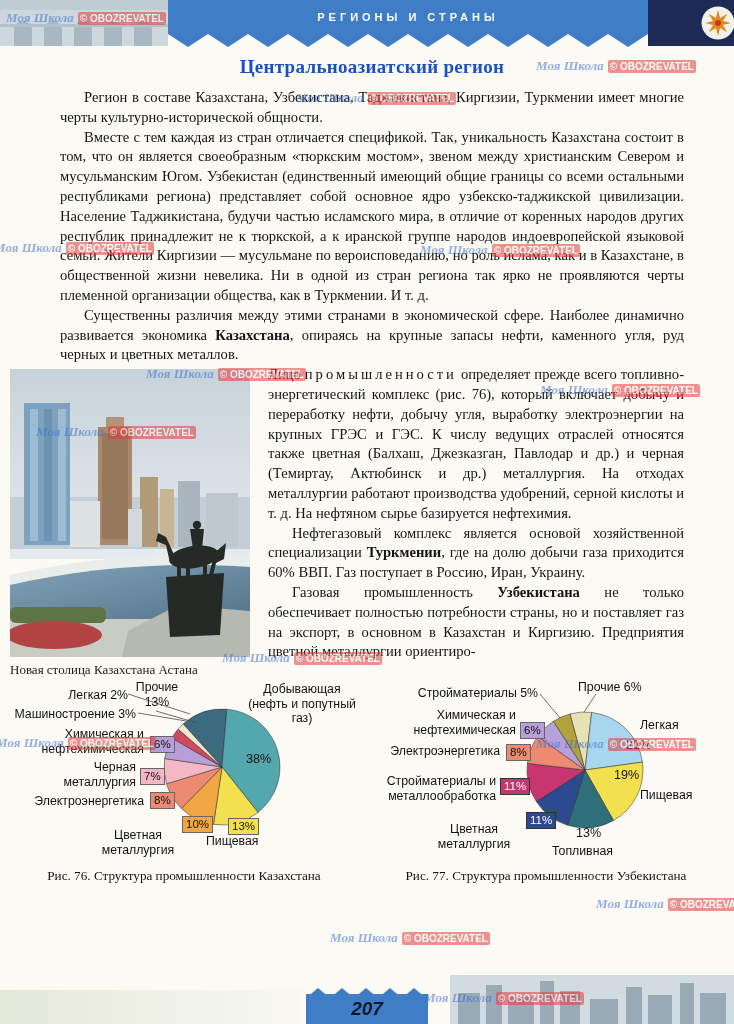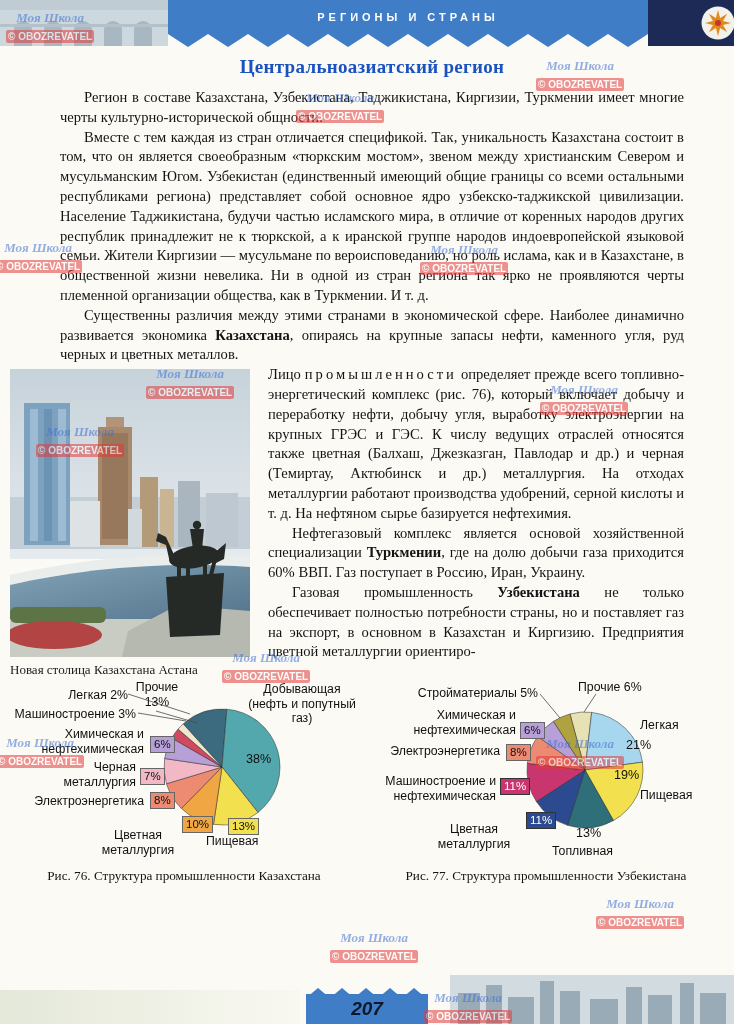--- a/index.html
+++ b/index.html
@@ -56,21 +56,21 @@
   .foot-photo-r { position:absolute; left:450px; top:975px; width:284px; height:49px; z-index:2;
                   filter:blur(0.7px); opacity:0.9; }
   .ribbon { position:absolute; left:306px; top:984px; width:122px; height:40px; z-index:6; }
   .ribbon-body { position:absolute; left:0; top:10px; width:122px; height:30px; background:#3f7dc6;
                  display:flex; align-items:center; justify-content:center; }
   .ribbon-num { color:#0f172a; font-family:"Liberation Sans", sans-serif; font-weight:bold;
                 font-style:italic; font-size:19px; }
 
   
   .wm { position:absolute; display:flex; gap:4px; align-items:center; z-index:40;
-        opacity:0.55; pointer-events:none; white-space:nowrap;flex-direction:column; }
+        opacity:0.55; pointer-events:none; white-space:nowrap; }
   .wm-text { color:#3f6fd0; font-family:"Liberation Serif", serif; font-style:italic;
              font-weight:bold; font-size:13px; }
   .wm-badge { background:#e23b3b; color:#fff; font-family:"Liberation Sans", sans-serif;
               font-size:10px; font-weight:bold; padding:1px 2px; border-radius:2px; }
 </style>
 </head>
 <body>
 
 <header>
   <div class="hdr-photo">
@@ -229,21 +229,21 @@
         <div class="lb ta-r" style="left:10px;top:6px;width:160px">
           <span>Стройматериалы</span>&nbsp;<span>5%</span>
         </div>
         <div class="lb" style="left:210px;top:0">
           <span>Прочие</span>&nbsp;<span>6%</span>
         </div>
         <div class="lb ta-r" style="left:0;top:28px;width:148px">Химическая и нефтехимическая</div>
         <span class="badge" style="left: 152px; top: 42px; background: rgb(183, 160, 216);">6%</span>
         <div class="lb ta-r" style="left:0;top:64px;width:132px">Электроэнергетика</div>
         <span class="badge" style="left: 138px; top: 64px; background: rgb(236, 138, 114);">8%</span>
-        <div class="lb ta-r" style="left:0;top:94px;width:128px">Машиностроение и нефтехимическая</div>
+        <div class="lb ta-r" style="left:0;top:94px;width:128px">Стройматериалы и металлообработка</div>
         <span class="badge light" style="left: 132px; top: 98px; background: rgb(201, 53, 110);">11%</span>
         <div class="lb ta-c" style="left:54px;top:142px;width:104px">Цветная металлургия</div>
         <span class="badge light" style="left: 158px; top: 132px; background: rgb(44, 74, 143);">11%</span>
         <div class="lb" style="left:184px;top:164px">Топливная</div>
         <div class="pct" style="left:208px;top:146px">13%</div>
         <div class="lb" style="left:272px;top:108px">Пищевая</div>
         <div class="pct" style="left:246px;top:88px">19%</div>
         <div class="lb" style="left:272px;top:38px">Легкая</div>
         <div class="pct" style="left:258px;top:58px">21%</div>
       </div>

